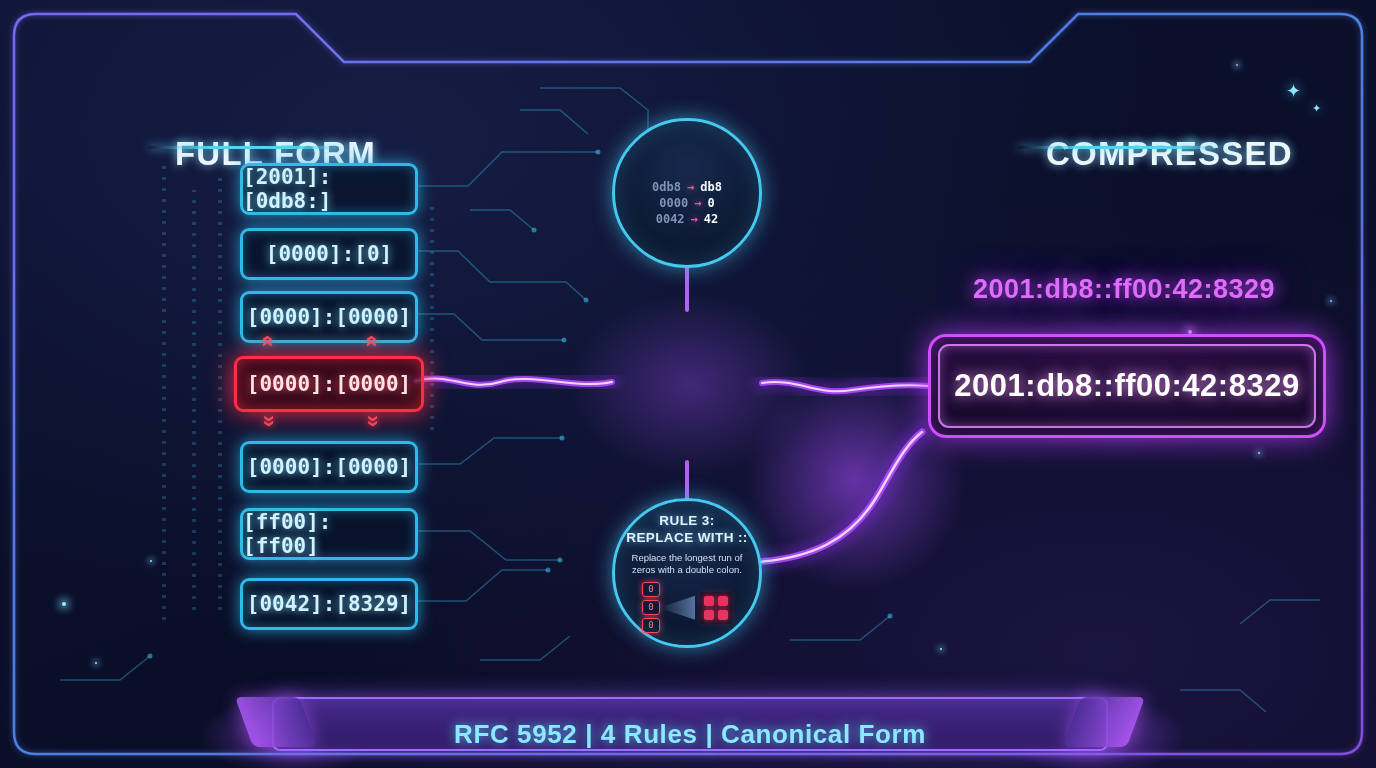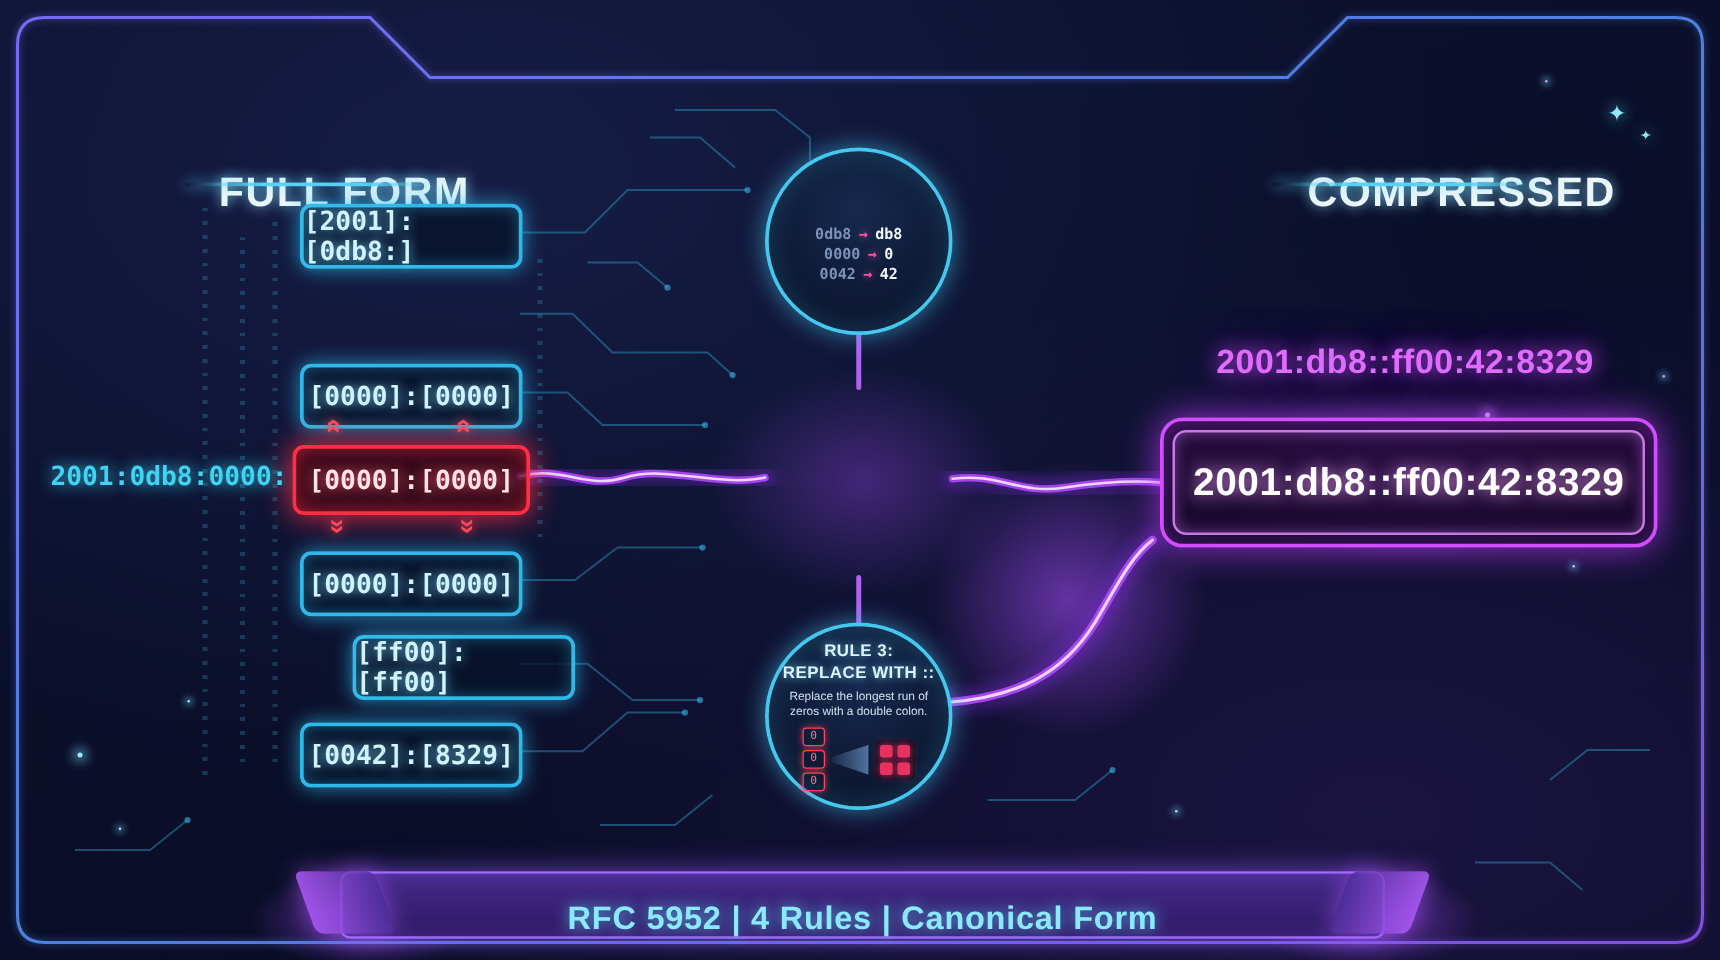--- a/index.html
+++ b/index.html
@@ -208,27 +208,27 @@
   <div class="hex-rain" style="left:218px; top:170px; height:440px;"></div>
   <div class="hex-rain" style="left:430px; top:200px; height:230px;"></div>
 
   <div class="layer">
 
 
     <h2 class="col-heading" style="left:175px; top:108px;">FULL FORM</h2>
     <div class="heading-line" style="left:148px; top:146px; width:206px;"></div>
 
     <div class="neon-box" style="top:163px;">[2001]:[0db8:]</div>
+    <div class="neon-box" style="top:228px;">[0000]:[0]</div>
     <div class="neon-box" style="top:291px;">[0000]:[0000]</div>
     <div class="neon-box red" style="top:356px;">[0000]:[0000]</div>
     <div class="neon-box" style="top:441px;">[0000]:[0000]</div>
-    <div class="neon-box" style="top:508px;margin-left:42px;">[ff00]: [ff00]</div>
+    <div class="neon-box" style="top:508px;">[ff00]: [ff00]</div>
     <div class="neon-box" style="top:578px;">[0042]:[8329]</div>
 
-    <div class="prefix">2001:0db8:0000:</div>
 
     <span class="chev up" style="left:262px; top:330px;">«</span>
     <span class="chev up" style="left:366px; top:330px;">«</span>
     <span class="chev down" style="left:262px; top:410px;">«</span>
     <span class="chev down" style="left:366px; top:410px;">«</span>
 
     <div class="rule-circle" style="top:118px;">
       <div class="examples">
         <div class="ex-row">
           <span class="ex-from">0db8</span>

